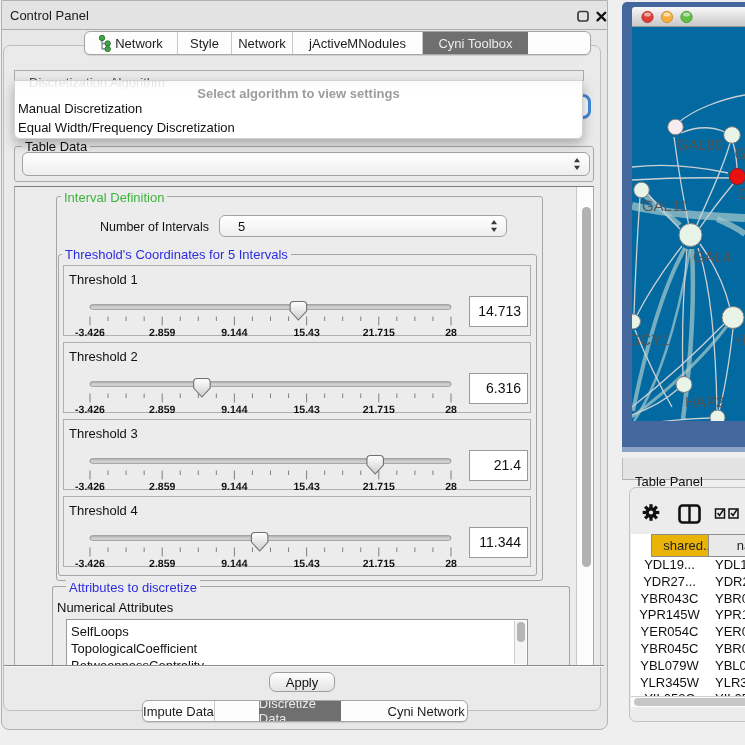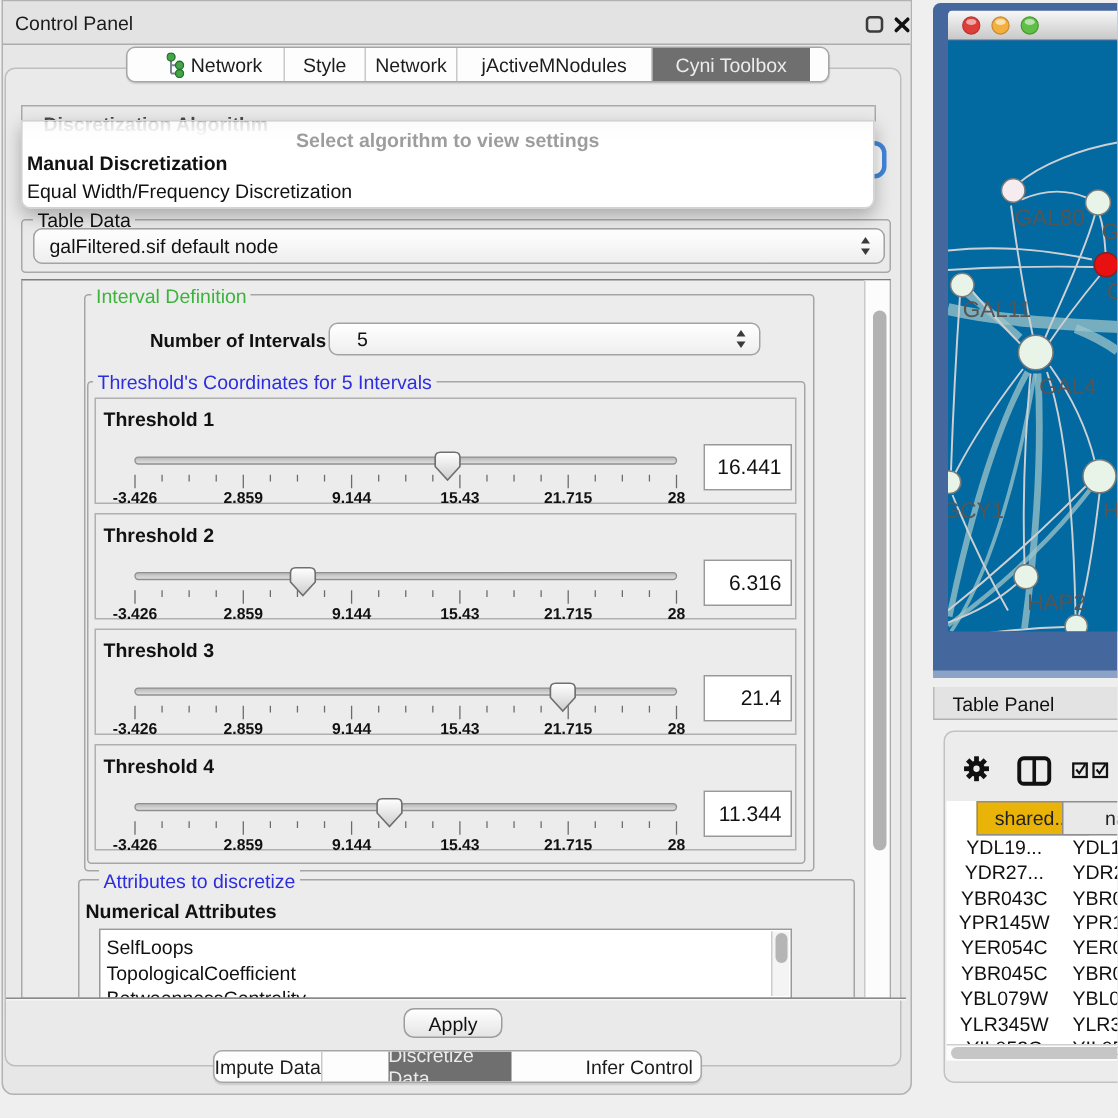--- a/index.html
+++ b/index.html
@@ -1,20 +1,20 @@
 <!DOCTYPE html>
 <html><head>
 <meta charset="utf-8">
 <style>
 html,body{margin:0;padding:0;}
 body{width:745px;height:745px;position:relative;overflow:hidden;background:#efefef;
   font-family:"Liberation Sans",sans-serif;-webkit-font-smoothing:antialiased;}
 .abs{position:absolute;}
 .txt{position:absolute;font-size:13px;color:#111;white-space:nowrap;}
-.b{font-weight:bold;}
+.b{font-weight:normal;}
 
 #cp{left:1px;top:0;width:607px;height:730px;background:#e7e7e7;border:1px solid #b2b2b2;
   border-radius:0 0 8px 8px;box-sizing:border-box;}
 .titlebar{position:absolute;left:0;top:0;right:0;height:29px;background:#e3e3e3;
   border-bottom:1px solid #acacac;box-sizing:border-box;}
 .titlebar .t{position:absolute;left:8px;top:7px;font-size:13px;color:#1b1b1b;}
 
 .tabstrip{position:absolute;display:flex;background:#fdfdfd;border:1px solid #a6a6a6;
   border-radius:6px;box-sizing:border-box;overflow:hidden;box-shadow:0 1px 1px rgba(0,0,0,0.12);}
 .tabstrip .tab{font-size:13px;color:#1c1c1c;display:flex;align-items:center;justify-content:center;
@@ -43,21 +43,21 @@
       <span class="t">Control Panel</span>
     <svg class="abs" style="left:574px;top:9px" width="34" height="13" viewBox="0 0 34 13">
       <rect x="2" y="1.5" width="10" height="9.5" rx="2.2" fill="none" stroke="#3c3c3c" stroke-width="1.7"></rect>
       <path d="M21.5 2.8 L29.2 10.4 M29.2 2.8 L21.5 10.4" stroke="#111" stroke-width="2.3" stroke-linecap="round"></path>
     </svg>
   </div>
 </div>
 
 <div class="panel" style="left:3px;top:45px;width:598px;height:666px;"></div>
 
-<div class="tabstrip" style="left:84px;top:31px;width:469px;height:24px;justify-content:center;">
+<div class="tabstrip" style="left:84px;top:31px;width:507px;height:24px;">
   <div class="tab" style="width:93px;">
     <svg width="12" height="17" viewBox="0 0 12 17" style="margin-right:4px;">
       <path d="M3 3 L3 14 M3 8.5 L8.5 8.5 M3 14 L8.5 14" stroke="#7a8596" stroke-width="1.3" fill="none"></path>
       <circle cx="3" cy="3" r="2.7" fill="#44a549" stroke="#25702c" stroke-width="0.9"></circle>
       <circle cx="8.7" cy="8.5" r="2.7" fill="#44a549" stroke="#25702c" stroke-width="0.9"></circle>
       <circle cx="8.7" cy="14" r="2.7" fill="#44a549" stroke="#25702c" stroke-width="0.9"></circle>
     </svg>Network</div>
   <div class="tab" style="width:54px;">Style</div>
   <div class="tab" style="width:61px;">Network</div>
   <div class="tab" style="width:130px;">jActiveMNodules</div>
@@ -74,21 +74,20 @@
 <div class="abs" style="left:14px;top:80px;width:569px;height:59px;background:linear-gradient(180deg,rgba(255,255,255,0.80) 0px,rgba(255,255,255,0.96) 9px,#ffffff 14px);border:1px solid #d2d2d2;
   border-radius:0 0 6px 6px;box-sizing:border-box;box-shadow:0 5px 12px rgba(0,0,0,0.28);z-index:50;">
   <div style="position:absolute;left:0;right:0;top:5px;text-align:center;font-size:13px;font-weight:600;color:#9d9d9d;">Select algorithm to view settings</div>
   <div class="txt b" style="left:3px;top:20px;">Manual Discretization</div>
   <div class="txt" style="left:3px;top:38.5px;">Equal Width/Frequency Discretization</div>
 </div>
 
 <div class="group" style="left:14px;top:146px;width:580px;height:36px;border-color:#a8a8a8;"></div>
 <div class="gtitle" style="left:22px;top:139px;color:#111;">Table Data</div>
 <div class="combo" style="left:22px;top:152px;width:568px;height:24px;">
-  <span class="ct">galFiltered.sif default node</span>
   <svg class="carr" viewBox="0 0 9 14">
       <path d="M4.5 0 L8 5 L1 5 Z" fill="#3a3a3a"></path>
       <path d="M4.5 14 L1 9 L8 9 Z" fill="#3a3a3a"></path>
     </svg>
 </div>
 
 <div class="abs" style="left:14px;top:186px;width:580px;height:480px;background:#ececec;border:1px solid #a9a9a9;border-top-color:#7d7d7d;box-sizing:border-box;"></div>
 <div class="abs" style="left:576px;top:187px;width:17px;height:478px;background:#fcfcfc;border-left:1px solid #c9c9c9;box-sizing:border-box;"></div>
 <div class="abs" style="left:582px;top:207px;width:9px;height:360px;background:#b2b2b2;border-radius:4.5px;"></div>
 
@@ -142,21 +141,21 @@
       <line x1="368.95" y1="50.5" x2="368.95" y2="55" stroke="#6b6b6b" stroke-width="0.85"></line>
       <line x1="387" y1="50.5" x2="387" y2="59.5" stroke="#6b6b6b" stroke-width="0.85"></line>
       <text x="26" y="69.5" text-anchor="middle" font-size="10.5" font-weight="bold" fill="#111" text-rendering="geometricPrecision" font-family="Liberation Sans, sans-serif">-3.426</text>
       <text x="98.2" y="69.5" text-anchor="middle" font-size="10.5" font-weight="bold" fill="#111" text-rendering="geometricPrecision" font-family="Liberation Sans, sans-serif">2.859</text>
       <text x="170.4" y="69.5" text-anchor="middle" font-size="10.5" font-weight="bold" fill="#111" text-rendering="geometricPrecision" font-family="Liberation Sans, sans-serif">9.144</text>
       <text x="242.60000000000002" y="69.5" text-anchor="middle" font-size="10.5" font-weight="bold" fill="#111" text-rendering="geometricPrecision" font-family="Liberation Sans, sans-serif">15.43</text>
       <text x="314.8" y="69.5" text-anchor="middle" font-size="10.5" font-weight="bold" fill="#111" text-rendering="geometricPrecision" font-family="Liberation Sans, sans-serif">21.715</text>
       <text x="387" y="69.5" text-anchor="middle" font-size="10.5" font-weight="bold" fill="#111" text-rendering="geometricPrecision" font-family="Liberation Sans, sans-serif">28</text>
       <path d="M 226.1181983071342 45 L 234.3681983071342 54 L 242.6181983071342 45 L 242.6181983071342 39 Q 242.6181983071342 35.5 239.1181983071342 35.5 L 229.6181983071342 35.5 Q 226.1181983071342 35.5 226.1181983071342 39 Z" fill="url(#th0g)" stroke="#6f6f6f" stroke-width="1.1"></path>
     </svg>
-    <div class="vbox" style="left:405px;top:30px;">16.441</div>
+    <div class="vbox" style="left:405px;top:30px;">14.713</div>
   </div>
 <div id="th2" class="tpanel" style="left:63px;top:342px;width:468px;height:71px;">
     <div class="txt b" style="left:5px;top:6px;">Threshold 2</div>
     <svg width="468" height="71" viewBox="0 0 468 71" style="position:absolute;left:0;top:0;">
       <defs>
         <linearGradient id="gr1" x1="0" y1="0" x2="0" y2="1">
           <stop offset="0" stop-color="#b5b5b5"></stop>
           <stop offset="1" stop-color="#e3e3e3"></stop>
         </linearGradient>
         <linearGradient id="th1g" x1="0" y1="0" x2="0" y2="1">
@@ -296,21 +295,21 @@
   <div style="position:absolute;right:2px;top:2px;width:8px;height:20px;background:#b5b5b5;border-radius:4px;"></div>
 </div>
 
 <div class="abs" style="left:4px;top:665px;width:600px;height:1px;background:#8a8a8a;"></div>
 <div class="abs" style="left:4px;top:666px;width:600px;height:1px;background:#f6f6f6;"></div>
 <div class="btn" style="left:269px;top:672px;width:66px;height:20px;line-height:19px;">Apply</div>
 
 <div class="tabstrip" style="left:142px;top:700px;width:326px;height:22px;gap:44px;">
   <div class="tab" style="width:99px;">Impute Data</div>
   <div class="tab sel" style="width:114px;">Discretize Data</div>
-  <div class="tab" style="width:113px;">Infer Control</div>
+  <div class="tab" style="width:113px;">Cyni Network</div>
 </div>
 
 <div class="abs" style="left:622px;top:2px;width:123px;height:450px;background:#44679e;border-radius:5px 0 0 0;"></div>
 <div class="abs" style="left:632px;top:7px;width:113px;height:20px;background:linear-gradient(#f8f8f8,#c9c9c9);border-bottom:1px solid #989898;box-sizing:border-box;border-radius:3px 0 0 0;">
   <svg width="70" height="20" viewBox="0 0 70 20" style="position:absolute;left:9px;top:0;">
     <circle cx="6.5" cy="10" r="5.7" fill="#dd3e3a" stroke="#b63330" stroke-width="0.8"></circle>
     <circle cx="26" cy="10" r="5.7" fill="#f5af3c" stroke="#c8882d" stroke-width="0.8"></circle>
     <circle cx="45.5" cy="10" r="5.7" fill="#60bf47" stroke="#47962f" stroke-width="0.8"></circle>
     <ellipse cx="6.5" cy="7.6" rx="3.4" ry="2" fill="rgba(255,255,255,0.55)"></ellipse>
     <ellipse cx="26" cy="7.6" rx="3.4" ry="2" fill="rgba(255,255,255,0.6)"></ellipse>
@@ -358,21 +357,21 @@
       <text x="106" y="172" font-size="15" fill="#555" text-rendering="geometricPrecision" font-family="Liberation Sans, sans-serif">CDC6</text>
       <text x="9.9" y="184.4" font-size="15" fill="#555" text-rendering="geometricPrecision" font-family="Liberation Sans, sans-serif">GAL11</text>
       <text x="60.9" y="235.4" font-size="15" fill="#555" text-rendering="geometricPrecision" font-family="Liberation Sans, sans-serif">GAL4</text>
       <text x="-3.5" y="318.2" font-size="15" fill="#555" text-rendering="geometricPrecision" font-family="Liberation Sans, sans-serif">GCY1</text>
       <text x="103.5" y="318" font-size="15" fill="#555" text-rendering="geometricPrecision" font-family="Liberation Sans, sans-serif">HIS4</text>
       <text x="52.9" y="379.8" font-size="15" fill="#555" text-rendering="geometricPrecision" font-family="Liberation Sans, sans-serif">HAP2</text>
     </svg></div>
 <div class="abs" style="left:622px;top:447px;width:123px;height:5px;background:#8ba3c6;"></div>
 
 <div class="abs" style="left:622px;top:458px;width:123px;height:22px;background:#e3e3e3;border-bottom:1px solid #b0b0b0;border-left:1px solid #bbb;box-sizing:border-box;">
-  <span class="txt" style="left:12px;top:4px;text-align:center;">Table Panel</span>
+  <span class="txt" style="left:12px;top:16px;text-align:center;">Table Panel</span>
 </div>
 <div class="abs" style="left:629px;top:487px;width:120px;height:235px;background:#ececec;border:1px solid #c2c2c2;border-radius:7px 0 0 7px;box-sizing:border-box;"></div>
 <svg class="abs" style="left:640px;top:502px;" width="105" height="24" viewBox="0 0 105 24">
   <g id="gear" transform="translate(11,10.5)">
     <g fill="#111">
       <circle r="5.4"></circle>
       <g>
         <rect x="-1.6" y="-8.3" width="3.2" height="4"></rect>
         <rect x="-1.6" y="4.3" width="3.2" height="4"></rect>
         <rect x="-8.3" y="-1.6" width="4" height="3.2"></rect>

